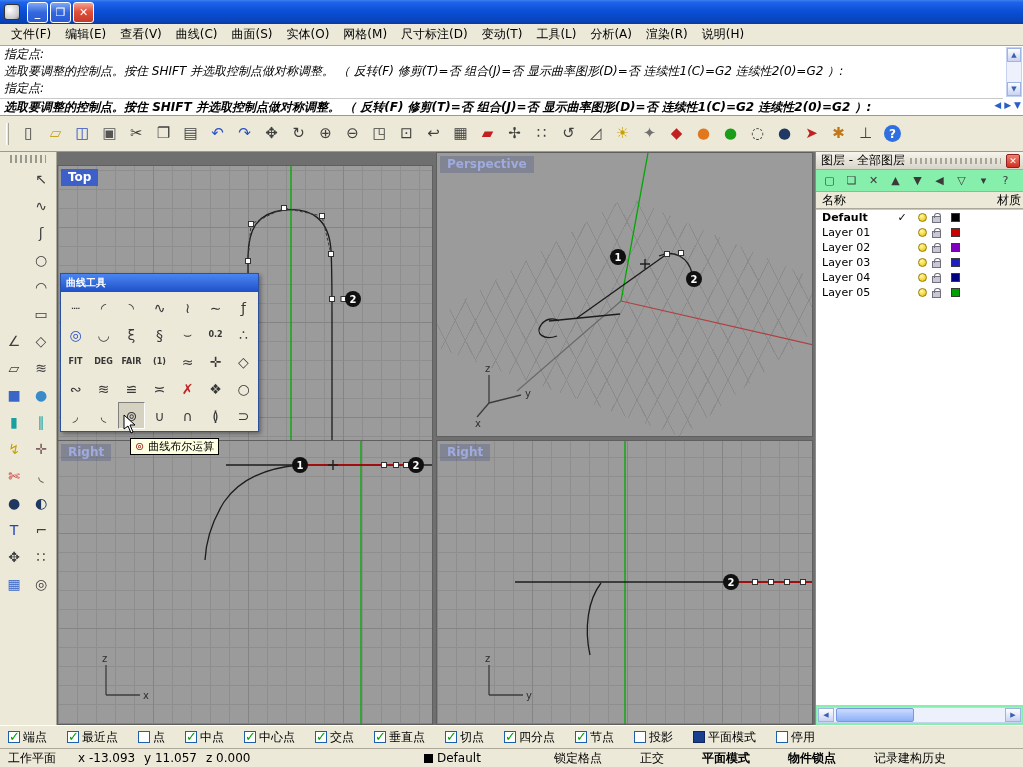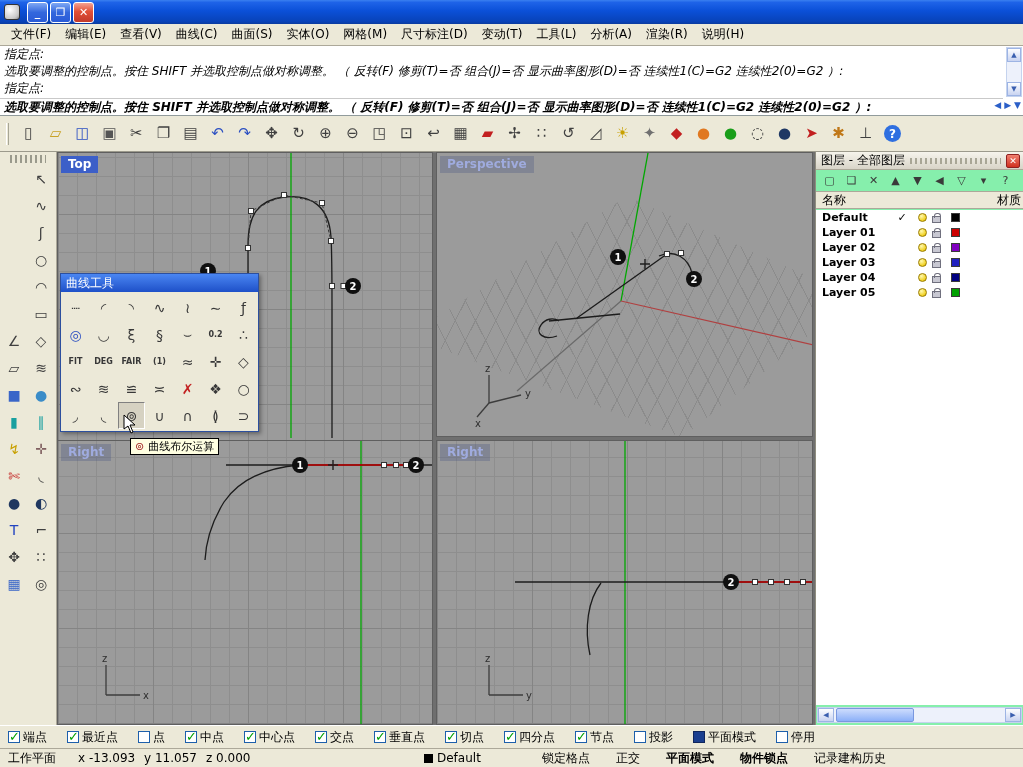--- a/index.html
+++ b/index.html
@@ -52,21 +52,21 @@
   .lt-cell { width:26px; height:27px; display:flex; align-items:center; justify-content:center; }
   .lt-cell .g { font-size:14px; color:#404040; }
 
   .vpzone { position:absolute; left:57px; top:0; width:756px; height:573px; }
   .vp { position:absolute; background:#9B9B9B; border:1px solid #5F5F5F; overflow:hidden; }
   .vp-ortho { background-color:#9B9B9B; background-image:
       repeating-linear-gradient(90deg,#848484 0 1px,transparent 1px 95px),
       repeating-linear-gradient(0deg,#848484 0 1px,transparent 1px 95px),
       repeating-linear-gradient(90deg,#8E8E8E 0 1px,transparent 1px 19px),
       repeating-linear-gradient(0deg,#8E8E8E 0 1px,transparent 1px 19px); }
-  #vp-top { left:0; top:0; width:376px; height:349px; }
+  #vp-top { left:0; top:13px; width:376px; height:349px; }
   #vp-persp { left:379px; top:0; width:377px; height:285px; }
   #vp-front { left:0; top:288px; width:376px; height:285px; }
   #vp-right { left:379px; top:288px; width:377px; height:285px; }
   .vp-title { position:absolute; top:3px; left:3px; padding:1px 7px 2px 7px; font-weight:bold; font-size:12px; z-index:5;
     background:rgba(70,82,128,0.30); color:#9FABDE; }
   .vp-title.active { background:#3C5FC8; color:#fff; }
   .vp-svg { position:absolute; left:0; top:0; }
   .persp-plane { position:absolute; left:-40px; top:10px; width:460px; height:280px; opacity:.55;
     background:repeating-linear-gradient(63deg,transparent 0 17px,#7F7F7F 17px 18px),
                repeating-linear-gradient(-63deg,transparent 0 17px,#7F7F7F 17px 18px);
@@ -80,22 +80,22 @@
   .sq { fill:#fff; stroke:#333; stroke-width:1; }
   .crossm { stroke:#202020; stroke-width:1.4; }
   .giz line { stroke:#3C3C3C; stroke-width:1.3; }
   .giz text { font-size:10px; fill:#2E2E2E; font-family:"DejaVu Sans",sans-serif; }
   .marker { position:absolute; width:16px; height:16px; border-radius:50%; background:#101010; color:#fff;
     font-size:10px; font-weight:bold; display:flex; align-items:center; justify-content:center; z-index:6; }
 
   
   .palette { position:absolute; left:60px; top:273px; width:199px; z-index:40; background:#ECE9D8;
     border:1px solid #2C4F9E; box-shadow:2px 2px 4px rgba(0,0,0,.35); }
-  .pal-title { height:18px; background:linear-gradient(180deg,#4A86F2,#1E50C8); color:#fff; font-weight:normal;
-    font-size:12px; display:flex; align-items:center; padding-left:5px; }
+  .pal-title { height:18px; background:linear-gradient(180deg,#4A86F2,#1E50C8); color:#fff; font-weight:bold;
+    font-size:10px; display:flex; align-items:center; padding-left:5px; }
   .pal-grid { display:grid; grid-template-columns:repeat(7,28px); padding:2px 0 2px 1px; }
   .cell { width:27px; height:27px; display:flex; align-items:center; justify-content:center; border:1px solid transparent; }
   .cell .g { font-size:14px; color:#383838; }
   .cell .g.small { font-size:8px; font-weight:bold; letter-spacing:0; }
   .cell.pressed { background:#D6D2C2; border:1px solid #808080; border-right-color:#fff; border-bottom-color:#fff; }
   .tooltip { position:absolute; left:130px; top:438px; height:17px; background:#FFFFE1; border:1px solid #000;
     display:flex; align-items:center; gap:4px; padding:0 4px; font-size:11px; white-space:nowrap; z-index:50; }
   .tt-ico { color:#A02020; font-size:11px; }
   .cursor { position:absolute; left:123px; top:414px; z-index:60; }
 
@@ -107,21 +107,21 @@
   .pan-close { width:14px; height:14px; background:linear-gradient(180deg,#F08070,#D03020); border:1px solid #902020; color:#fff;
     font-size:9px; font-weight:bold; display:flex; align-items:center; justify-content:center; border-radius:2px; }
   .pan-tools { height:22px; display:flex; align-items:center; gap:3px; padding:0 4px; border-bottom:1px solid #ACA899; }
   .ptool { width:19px; height:18px; display:flex; align-items:center; justify-content:center; font-size:11px; color:#3A3A3A; border:1px solid transparent; }
   .pan-cols { height:17px; display:flex; align-items:center; background:#ECE9D8; border-bottom:1px solid #ACA899; font-size:12px; }
   .col-name { padding-left:6px; flex:1; }
   .col-mat { padding-right:2px; white-space:nowrap; }
   .layer-list { position:absolute; left:0; top:58px; right:0; bottom:20px; background:#fff; overflow:hidden; }
   .layer-row { height:15px; display:flex; align-items:center; font-size:11px; padding-left:6px; }
   .layer-row.current .lname { font-weight:bold; }
-  .lname { width:72px; white-space:nowrap; overflow:hidden;font-weight:bold; }
+  .lname { width:72px; white-space:nowrap; overflow:hidden; }
   .lcheck { width:16px; text-align:center; font-weight:bold; visibility:hidden; }
   .layer-row.current .lcheck { visibility:visible; }
   .bulb { width:9px; height:9px; border-radius:50%; background:radial-gradient(circle at 35% 30%,#FFF9B0,#F0D020 70%,#C8A000); border:1px solid #9A7C00; margin:0 5px 0 8px; }
   .lock { width:9px; height:7px; background:#C8C8D2; border:1px solid #70707E; position:relative; margin-right:10px; margin-top:3px; }
   .lock:before { content:""; position:absolute; left:1px; top:-4px; width:5px; height:4px; border:1.5px solid #70707E; border-bottom:none; border-radius:3px 3px 0 0; }
   .swatch { width:9px; height:9px; border:1px solid #3A3A3A; }
   .pan-scroll { position:absolute; left:1px; right:1px; bottom:2px; height:16px; display:flex; background:#EDF1FB; border:1px solid #C5D3EE; }
   .pbtn { width:16px; display:flex; align-items:center; justify-content:center; font-size:7px; color:#3A5FAF;
     background:linear-gradient(180deg,#FDFEFF,#C9D4F1); border:1px solid #9DB4E4; }
   .pthumb { width:78px; margin-left:2px; background:linear-gradient(180deg,#CDDCFD,#8CB0F8); border:1px solid #7A98DF; border-radius:2px; }
@@ -136,21 +136,21 @@
 
   
   .statusbar { position:absolute; left:0; top:748px; width:1023px; height:19px; background:#ECE9D8;
     border-top:1px solid #ACA899; display:flex; align-items:center; font-size:12px; white-space:nowrap; }
   .sfield { padding-left:8px; }
   .sf-cplane { width:70px; }
   .sf-x { width:66px; } .sf-y { width:62px; } .sf-z { width:58px; }
   .sf-gap { width:168px; }
   .layerchip { display:flex; align-items:center; gap:4px; width:92px; }
   .chipsq { width:9px; height:9px; background:#000; display:inline-block; }
-  .spane { margin-left:26px; }
+  .spane { margin-left:38px; }
   .spane.bold { font-weight:bold; }
 </style>
 </head>
 <body>
 
 <div class="titlebar">
   <div class="win-icon"></div>
   <div class="win-btn">_</div>
   <div class="win-btn">❐</div>
   <div class="win-btn close">✕</div>

